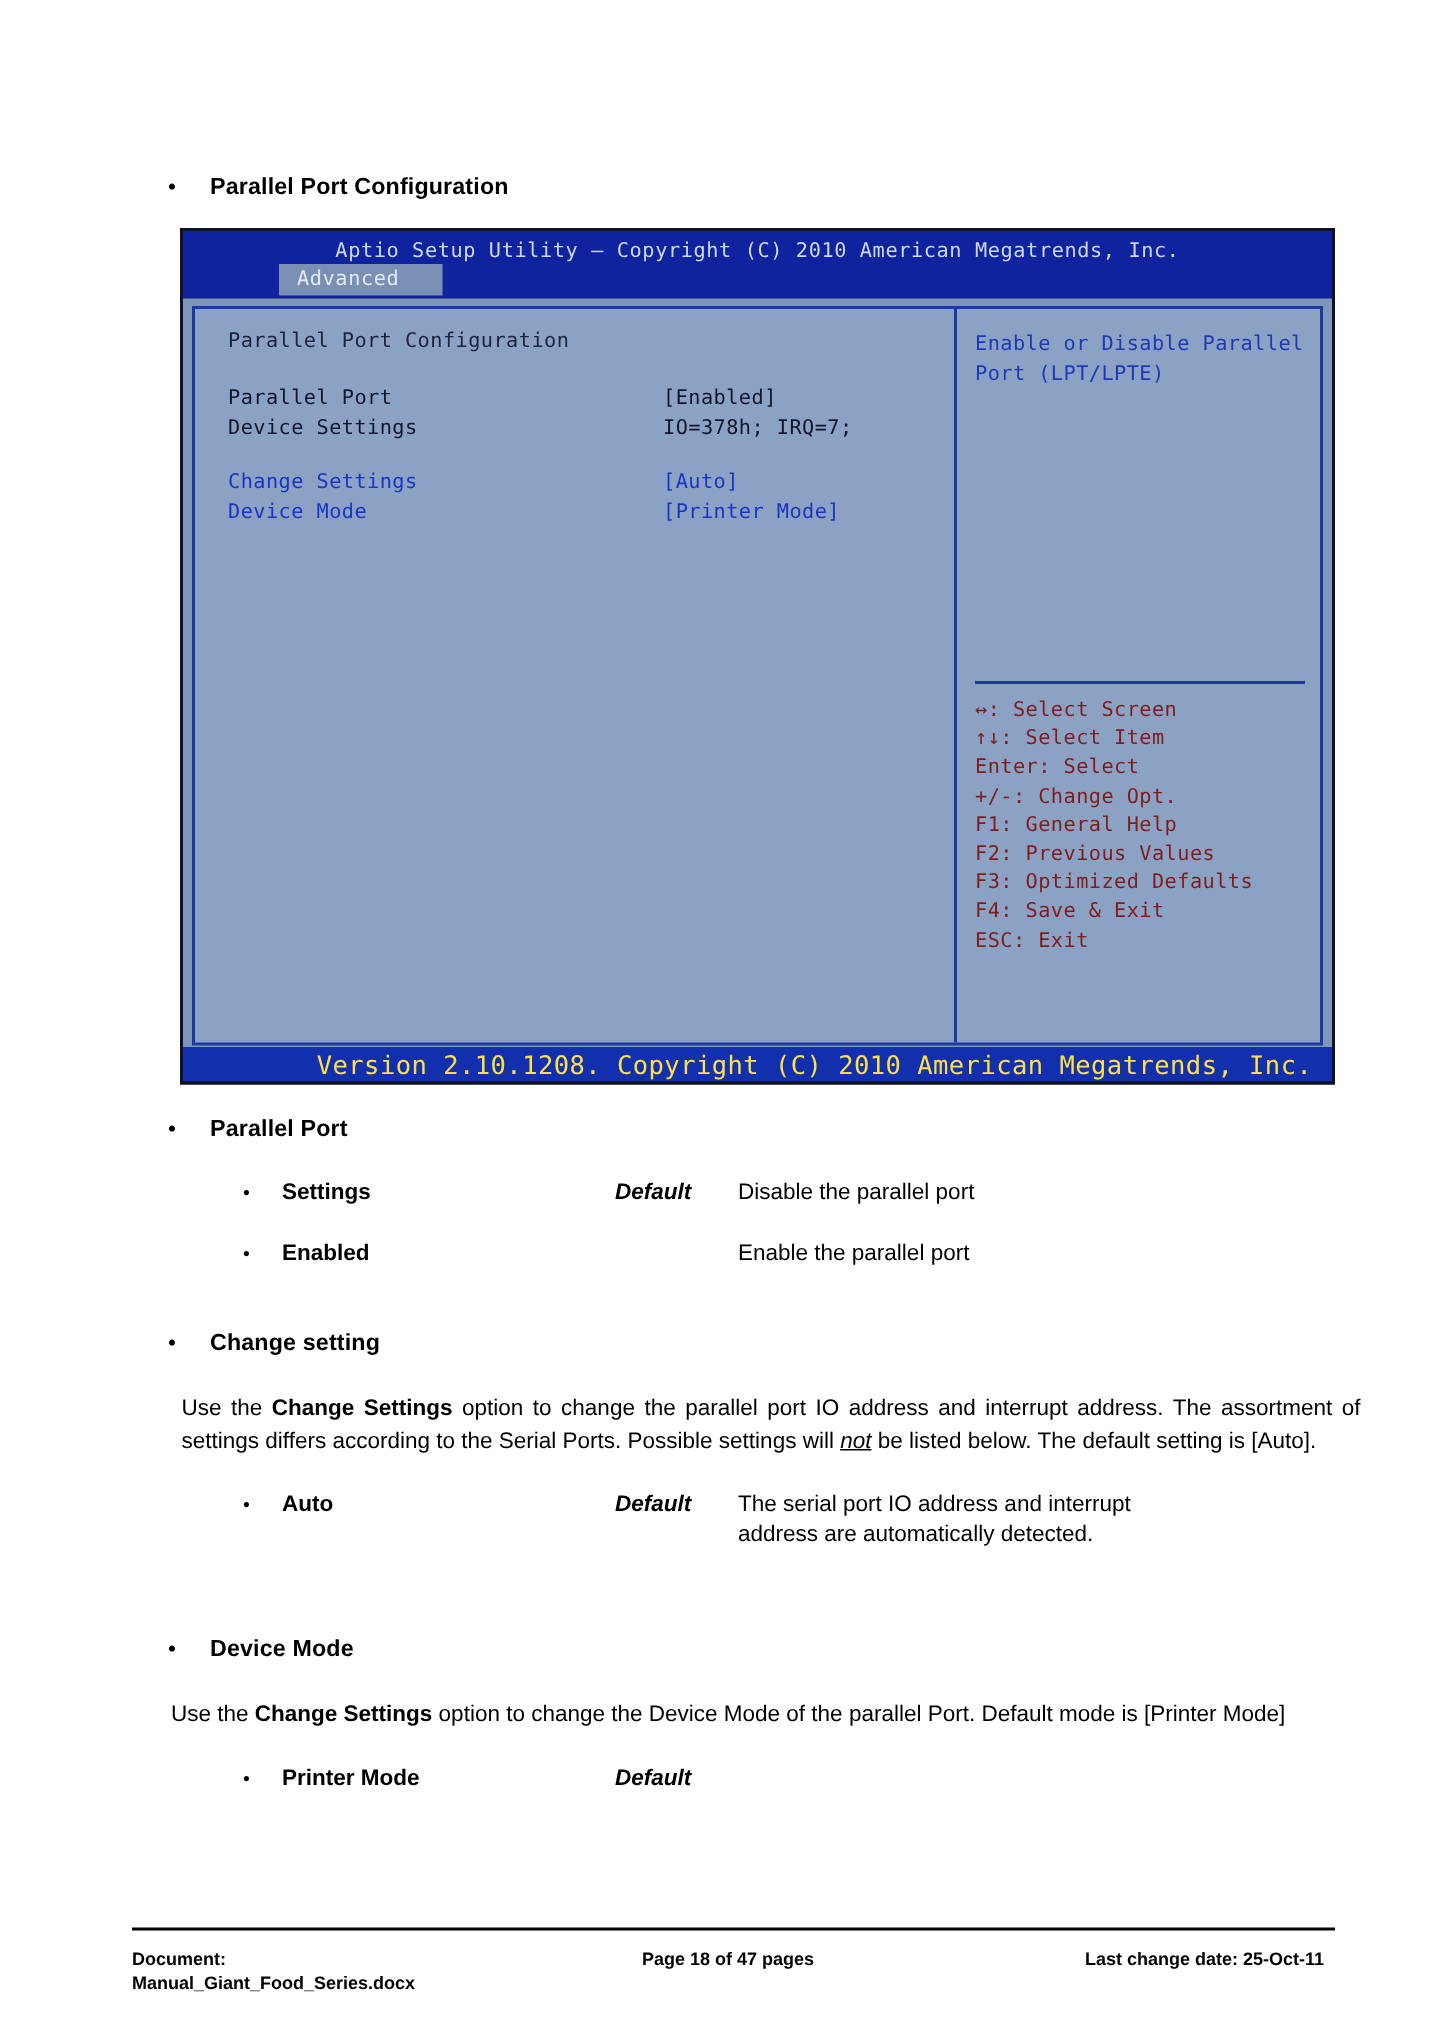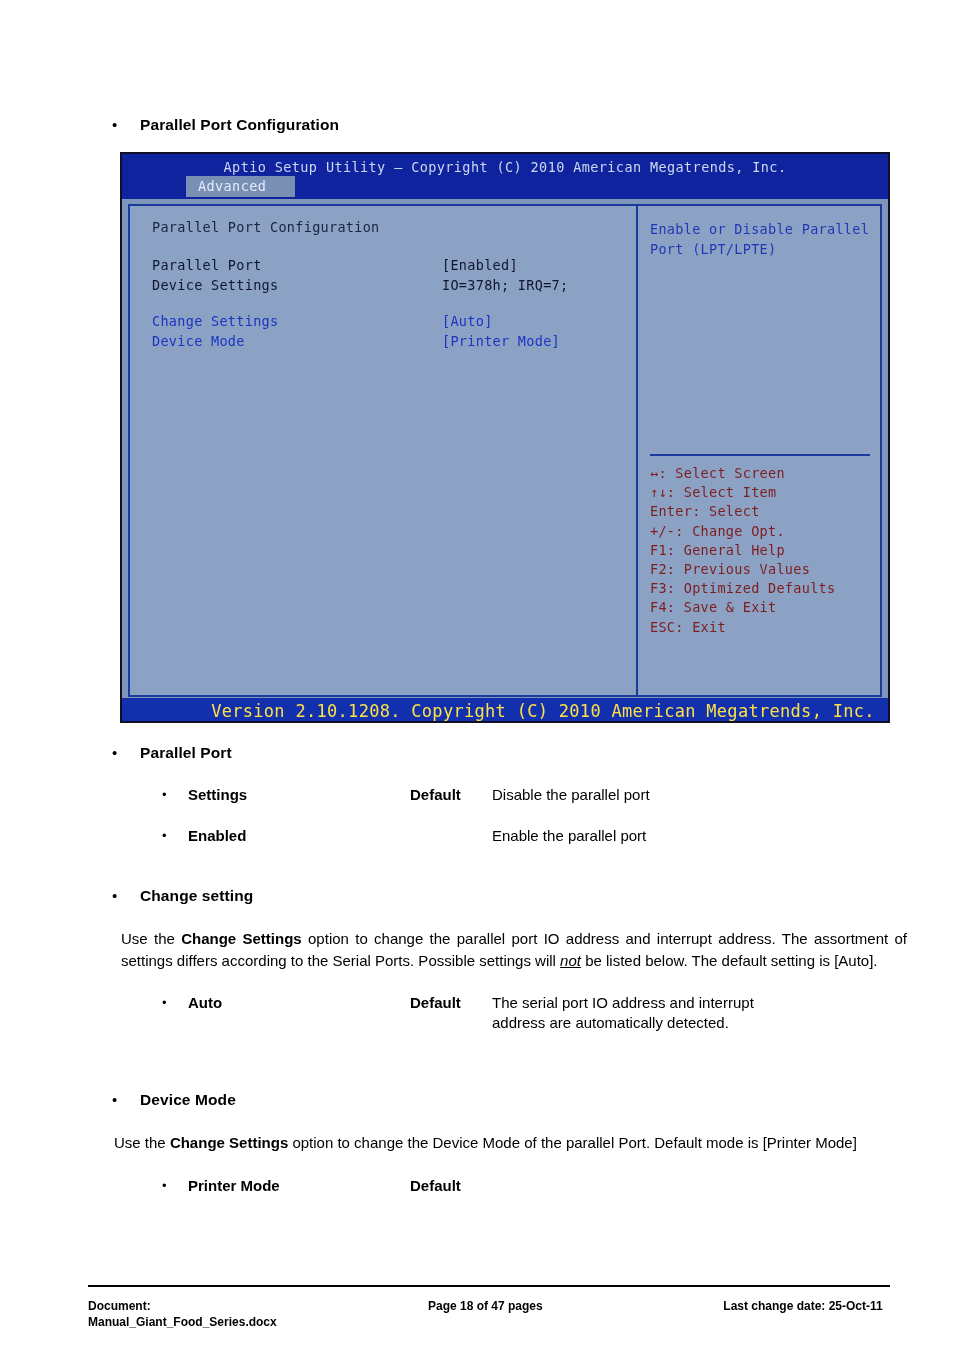--- a/index.html
+++ b/index.html
@@ -219,20 +219,21 @@
     width: 222px;
     flex: 0 0 222px;
     font-weight: bold;
     font-size: 15px;
     line-height: 20px;
   }
   .sub-default {
     width: 82px;
     flex: 0 0 82px;
     font-weight: bold;
+    font-style: italic;
     font-size: 15px;
     line-height: 20px;
   }
   .sub-desc {
     flex: 1 1 auto;
     font-size: 15px;
     line-height: 20px;
   }
 
   .para {

